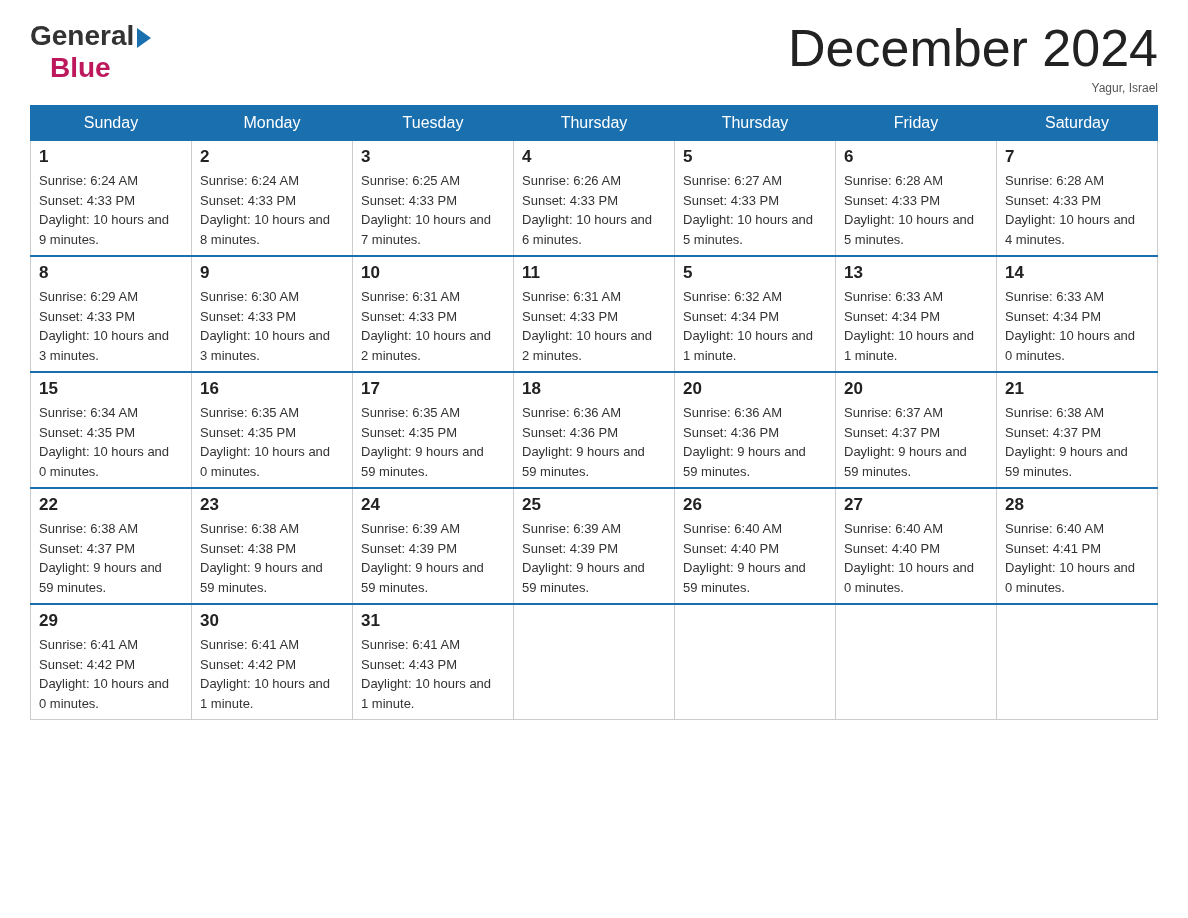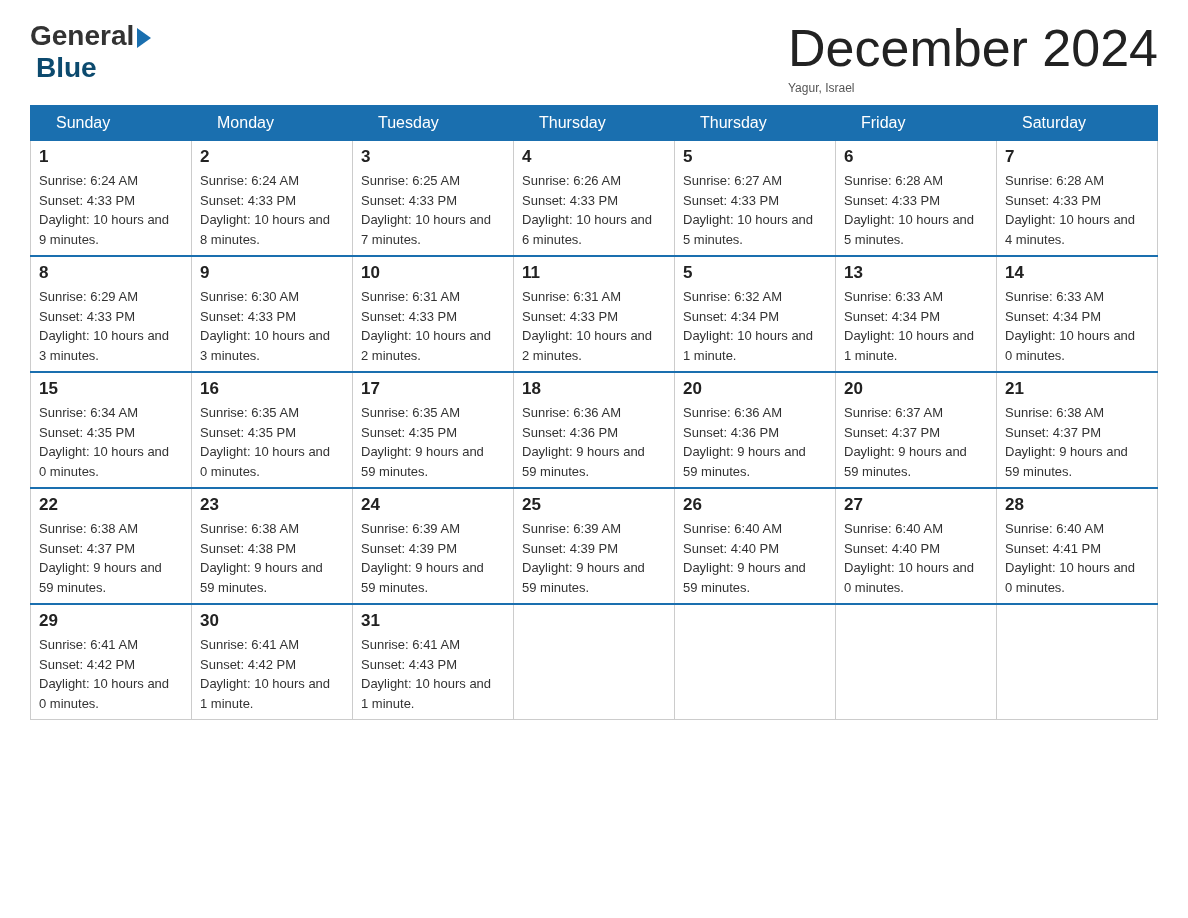--- a/index.html
+++ b/index.html
@@ -35,47 +35,47 @@
       height: 0;
       border-left: 14px solid #1a6faf;
       border-top: 10px solid transparent;
       border-bottom: 10px solid transparent;
       margin-left: 3px;
       margin-top: 4px;
     }
     .logo-blue {
       font-size: 28px;
       font-weight: bold;
-      color: #0c4a6e;
-      margin-left: 6px;
+      color: #be185d;
+      margin-left: 20px;
     }
     .title-section {
-      text-align: left;
+      text-align: right;
     }
     .month-title {
       font-size: 52px;
       font-weight: normal;
       color: #222;
       line-height: 1.1;
     }
     .location {
       font-size: 12px;
       color: #555;
       margin-top: 4px;
     }
     .calendar {
       width: 100%;
       border-collapse: collapse;
       margin-top: 10px;
     }
     .calendar th {
       background-color: #1a6faf;
       color: #fff;
-      padding: 8px 25px;
-      text-align: left;
+      padding: 8px 16px;
+      text-align: center;
       font-size: 16px;
       font-weight: normal;
       border: 1px solid #1a6faf;
     }
     .calendar td {
       border: 1px solid #ccc;
       vertical-align: top;
       padding: 6px 8px;
       width: 14.28%;
       min-height: 110px;

